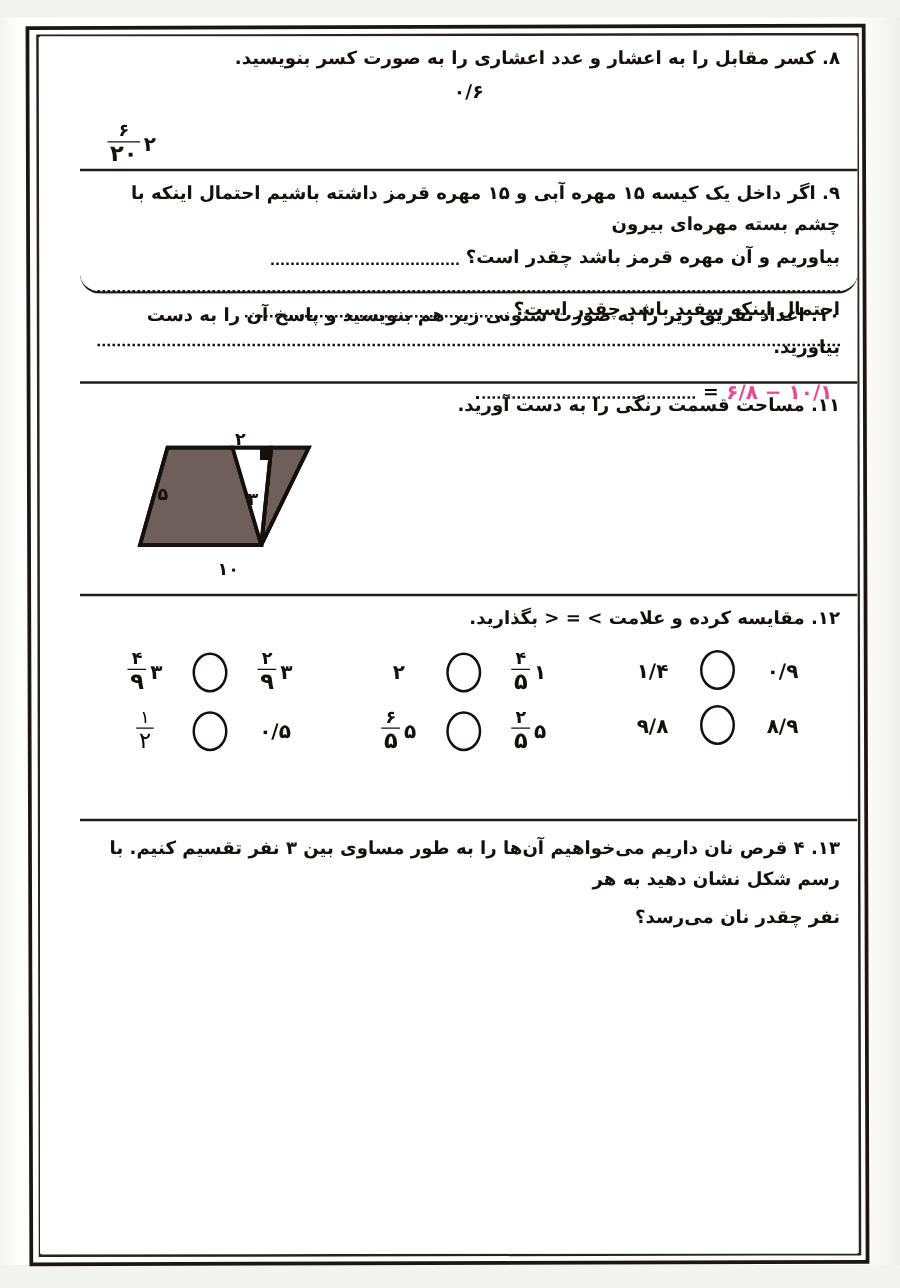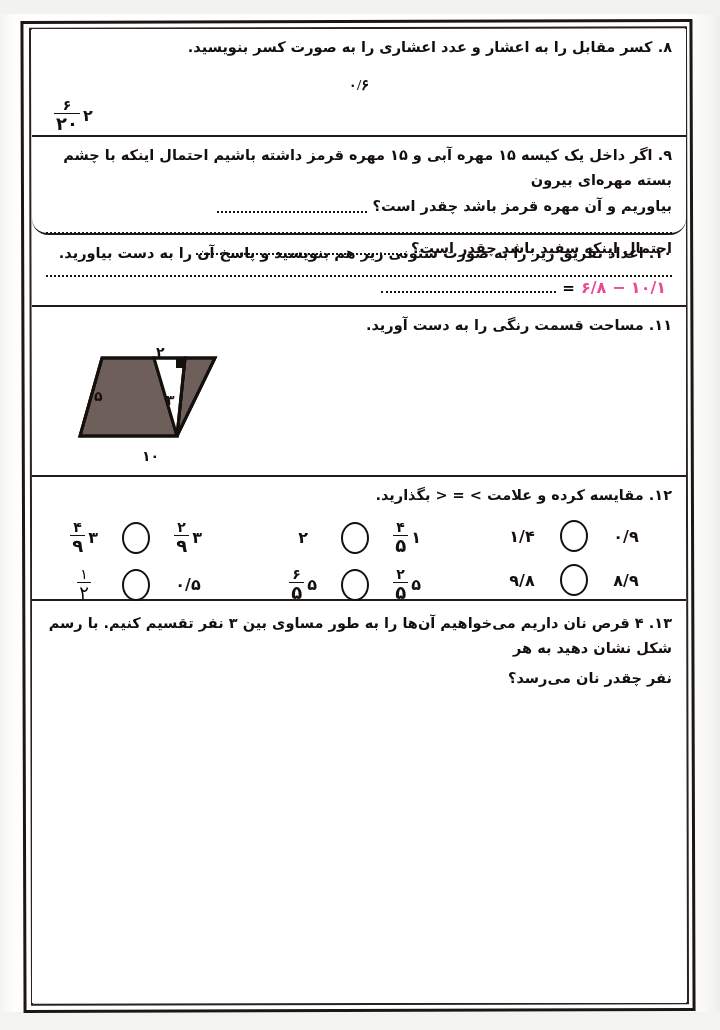--- a/index.html
+++ b/index.html
@@ -45,20 +45,21 @@
     background: #ffffff;
     transform: rotate(-0.12deg);
   }
   
   .sheet {
     position: absolute;
     left: 32px; top: 29px;
     width: 654px; height: 974px;
     background: #ffffff;
     overflow: hidden;
+    padding-left: 32px;
   }
   .qblock {
     position: relative;
     border-bottom: 2.5px solid #221c19;
     padding: 6px 14px 8px 14px;
   }
   .qtext {
     font-family: "DejaVu Sans", sans-serif;
     font-size: 14.5px;
     font-weight: 700;
@@ -95,21 +96,21 @@
     display: inline-flex;
     flex-direction: column;
     align-items: center;
     line-height: 1;
     vertical-align: middle;
   }
   .frac .num { font-size: 14px; padding: 0 2px 1px 2px; }
   .frac .den { font-size: 18px; padding: 1px 2px 0 2px; border-top: 1.8px solid #15100e; }
   .plainnum { font-size: 16px; font-weight: 700; color: #15100e; }
   
-  #q8 .row-dec { margin-top: 12px; font-family: Liberation Serif, serif; }
+  #q8 .row-dec { margin-top: 0; }
   #q8 .dec-val { font-size: 15px; font-weight: 700; color: #15100e; }
   #q8 .mixed-left { position: absolute; right: auto; left: 22px; bottom: 2px; }
   
   .eqrow {
     display: flex; direction: rtl; align-items: center;
     gap: 6px; margin-top: 12px; padding-right: 6px;
     justify-content: flex-end;
   }
   .eqrow .eq-expr { font-size: 16px; font-weight: 700; color: #ec4899; letter-spacing: 0.5px; }
   .eqrow .eq-sign { font-size: 15px; font-weight: 700; }
@@ -225,21 +226,21 @@
             <rect x="104" y="15" width="9" height="9" fill="#15100e"></rect>
           </svg>
           <span class="fig-label lbl-top">۲</span>
           <span class="fig-label lbl-left">۵</span>
           <span class="fig-label lbl-height">۳</span>
           <span class="fig-label lbl-bottom">۱۰</span>
         </div>
       </div>
     </div>
 
-    <div class="qblock" id="q12" style="height:124px;">
+    <div class="qblock" id="q12" style="height:180px;">
       <div class="qtext">
         <span>۱۲.</span>
         <span>مقایسه کرده و علامت &gt; = &lt; بگذارید.</span>
       </div>
 
       <div class="cmp-area">
 
         <div class="cmp-group">
           <div class="cmp-row">
             <span class="cmp-side plainnum">۰/۹</span>

